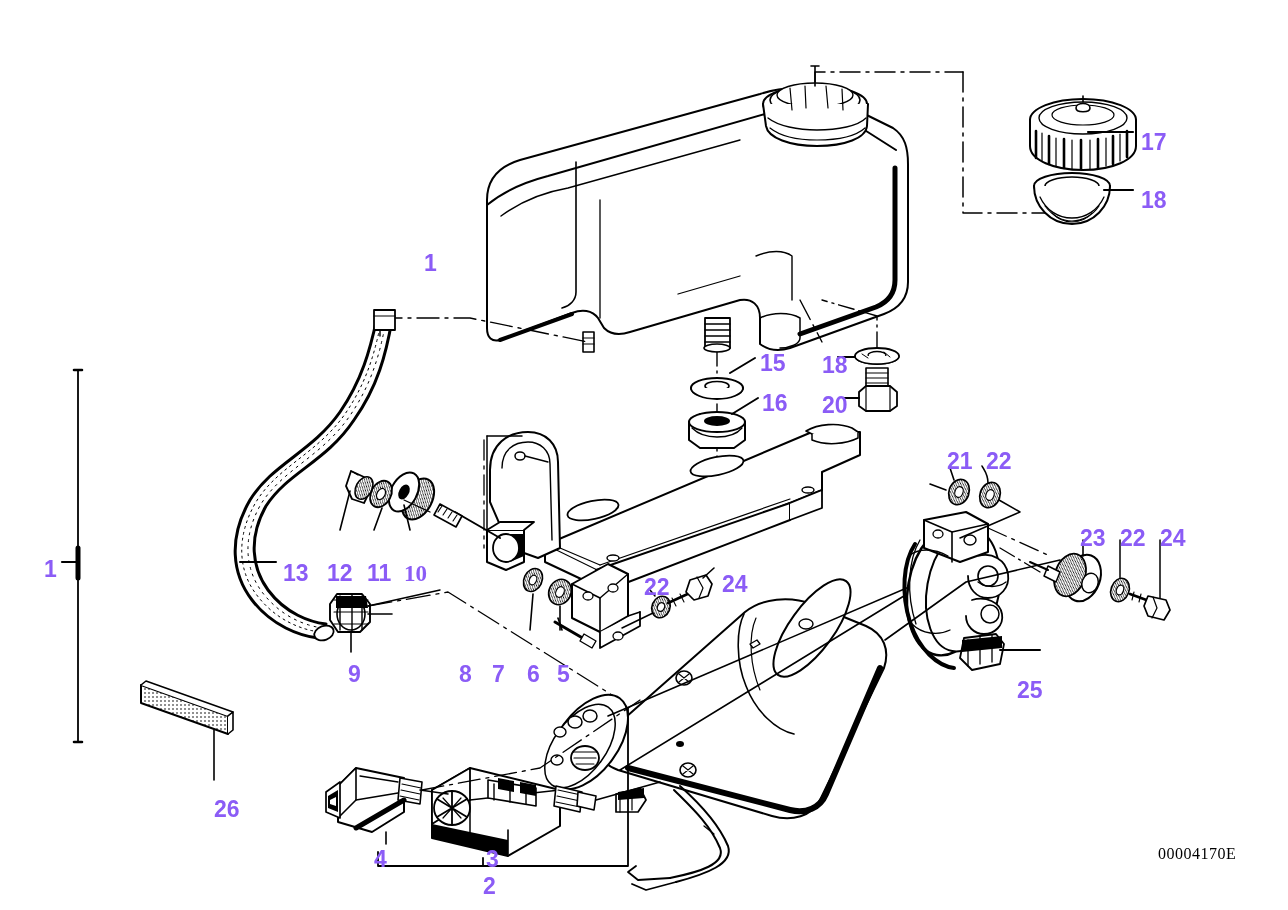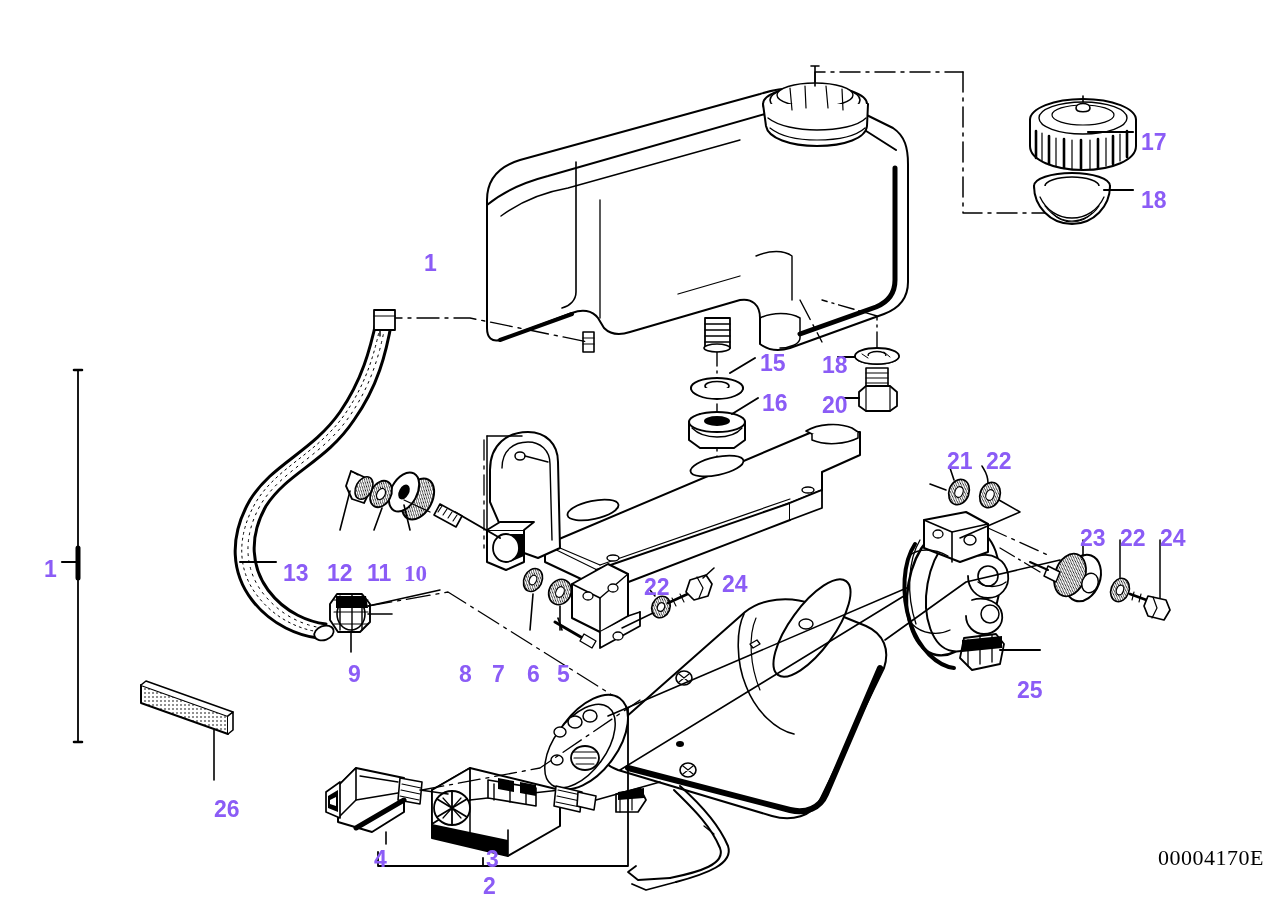--- a/index.html
+++ b/index.html
@@ -27,21 +27,21 @@
     font-weight: bold;
     font-size: 23px;
     color: #8b5cf6;
     line-height: 1;
     white-space: nowrap;
     user-select: none;
   }
   #partnumber {
     position: absolute;
     font-family: "Liberation Serif", serif;
-    font-size: 22px;
+    font-size: 16px;
     letter-spacing: 0.5px;
     color: #000000;
     white-space: nowrap;
   }
 </style>
 </head>
 <body>
 
 <div id="sheet">
 

